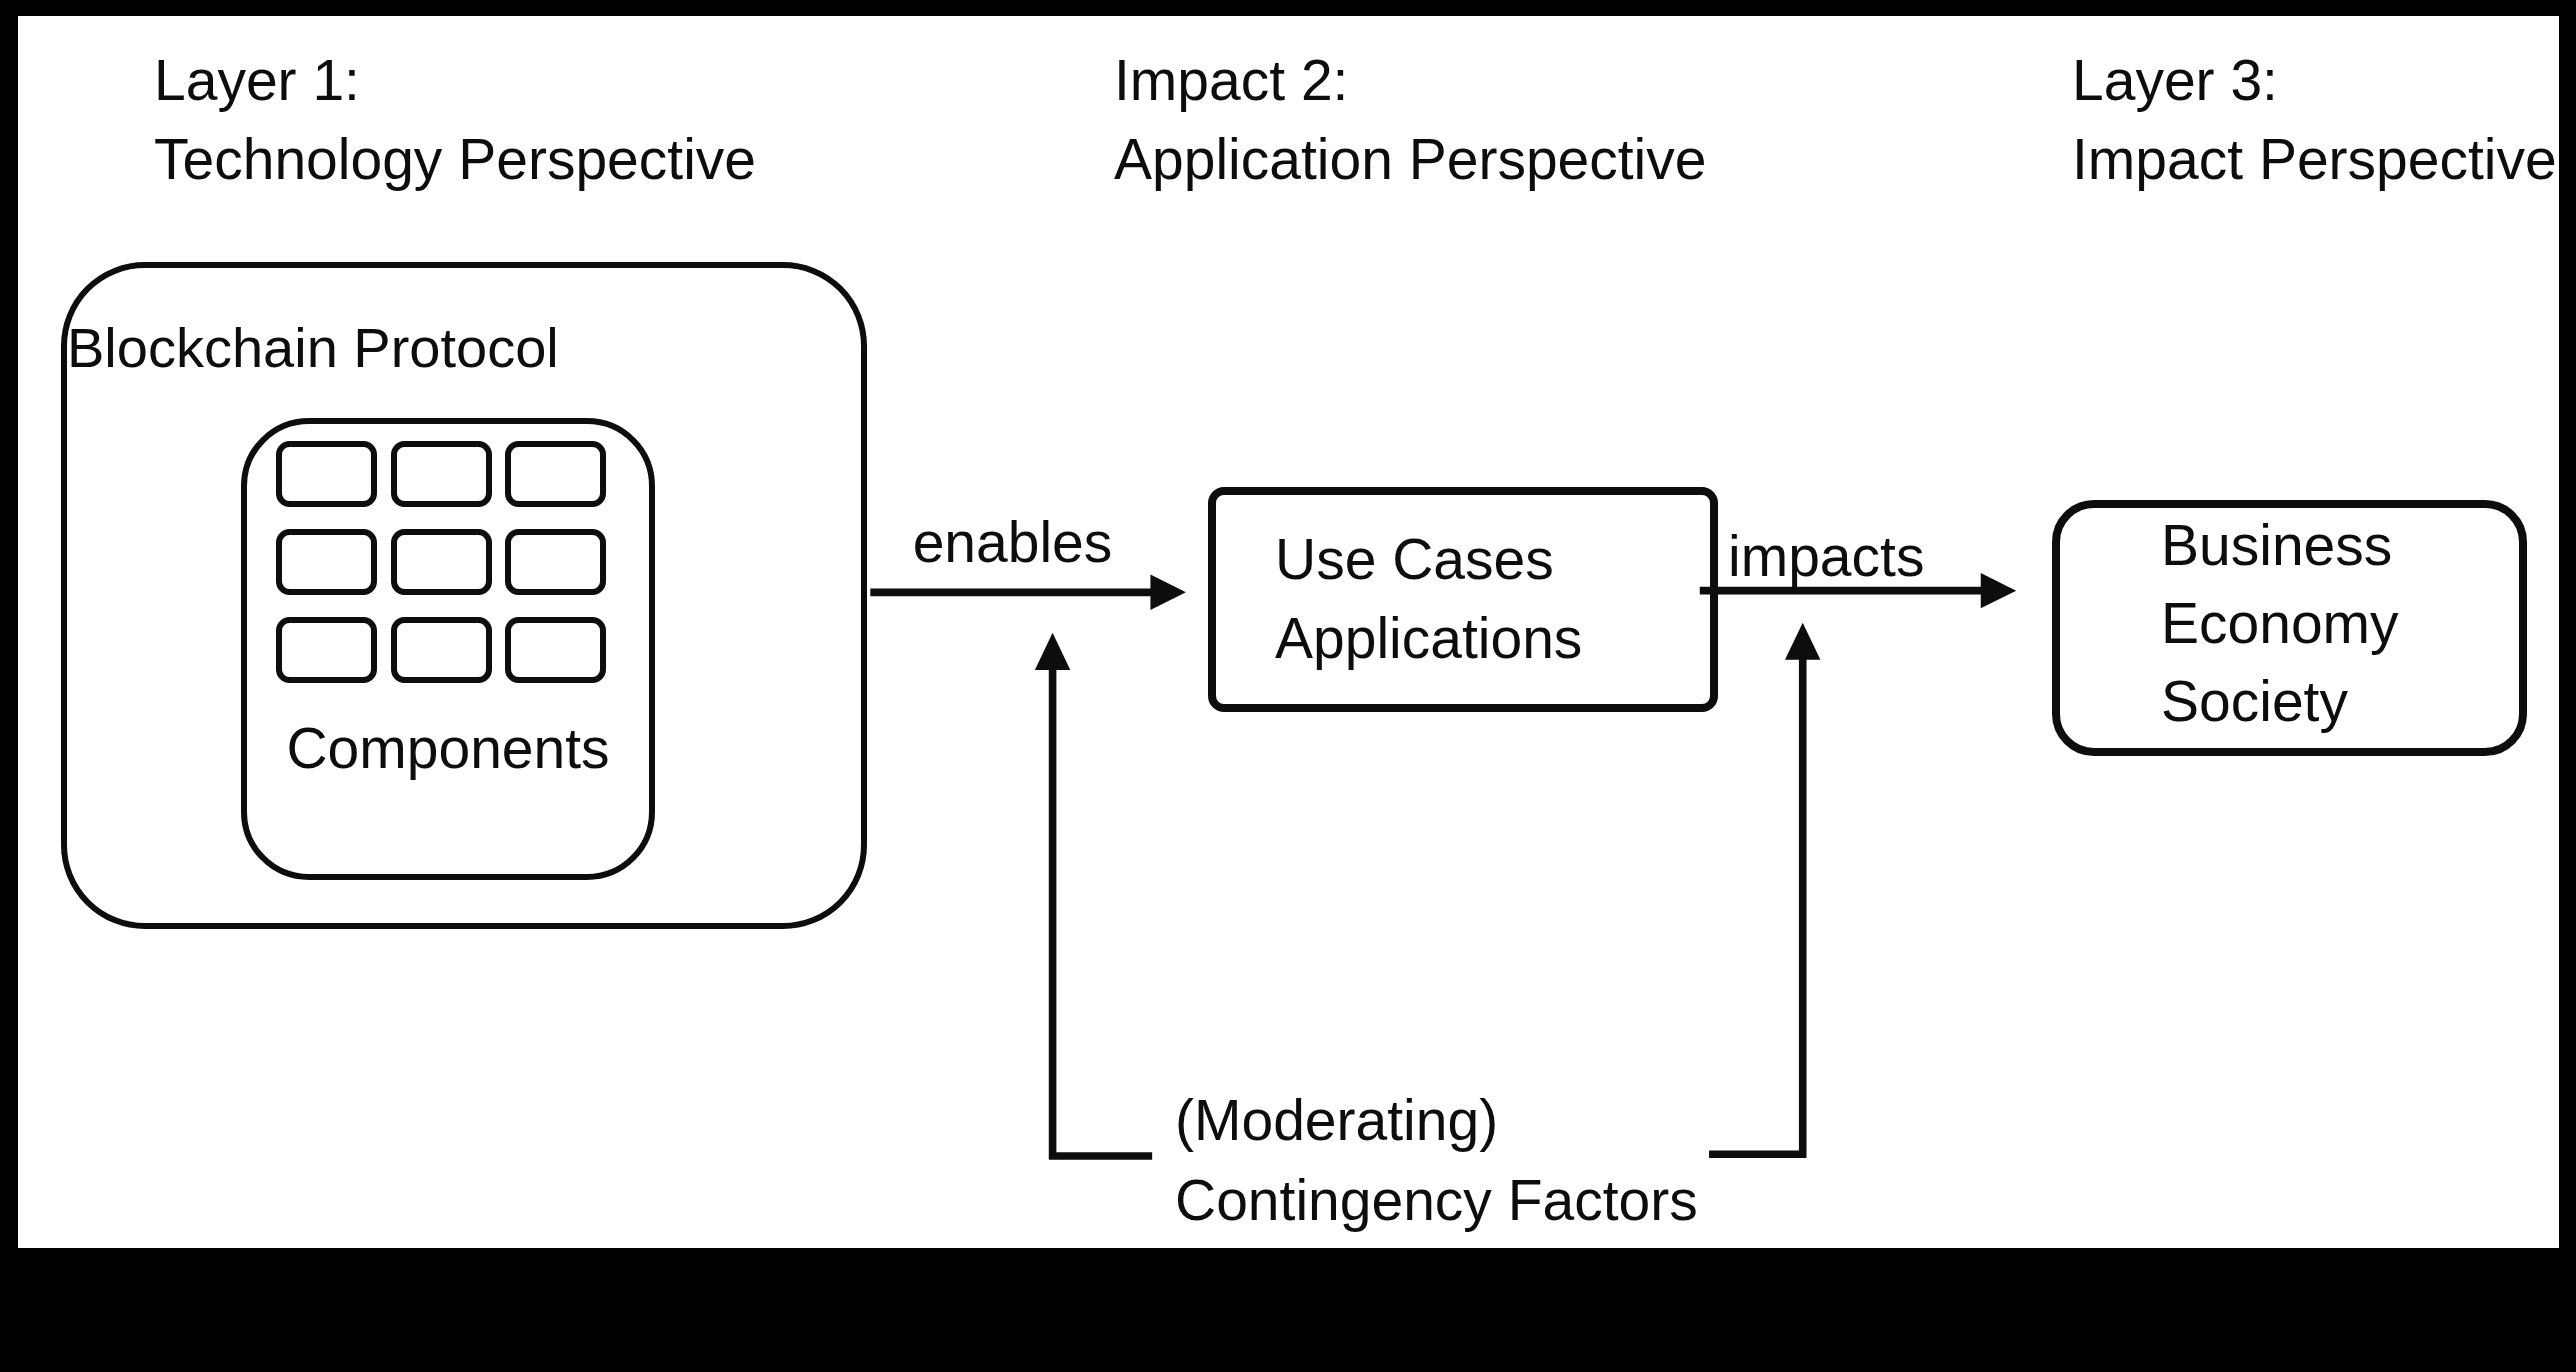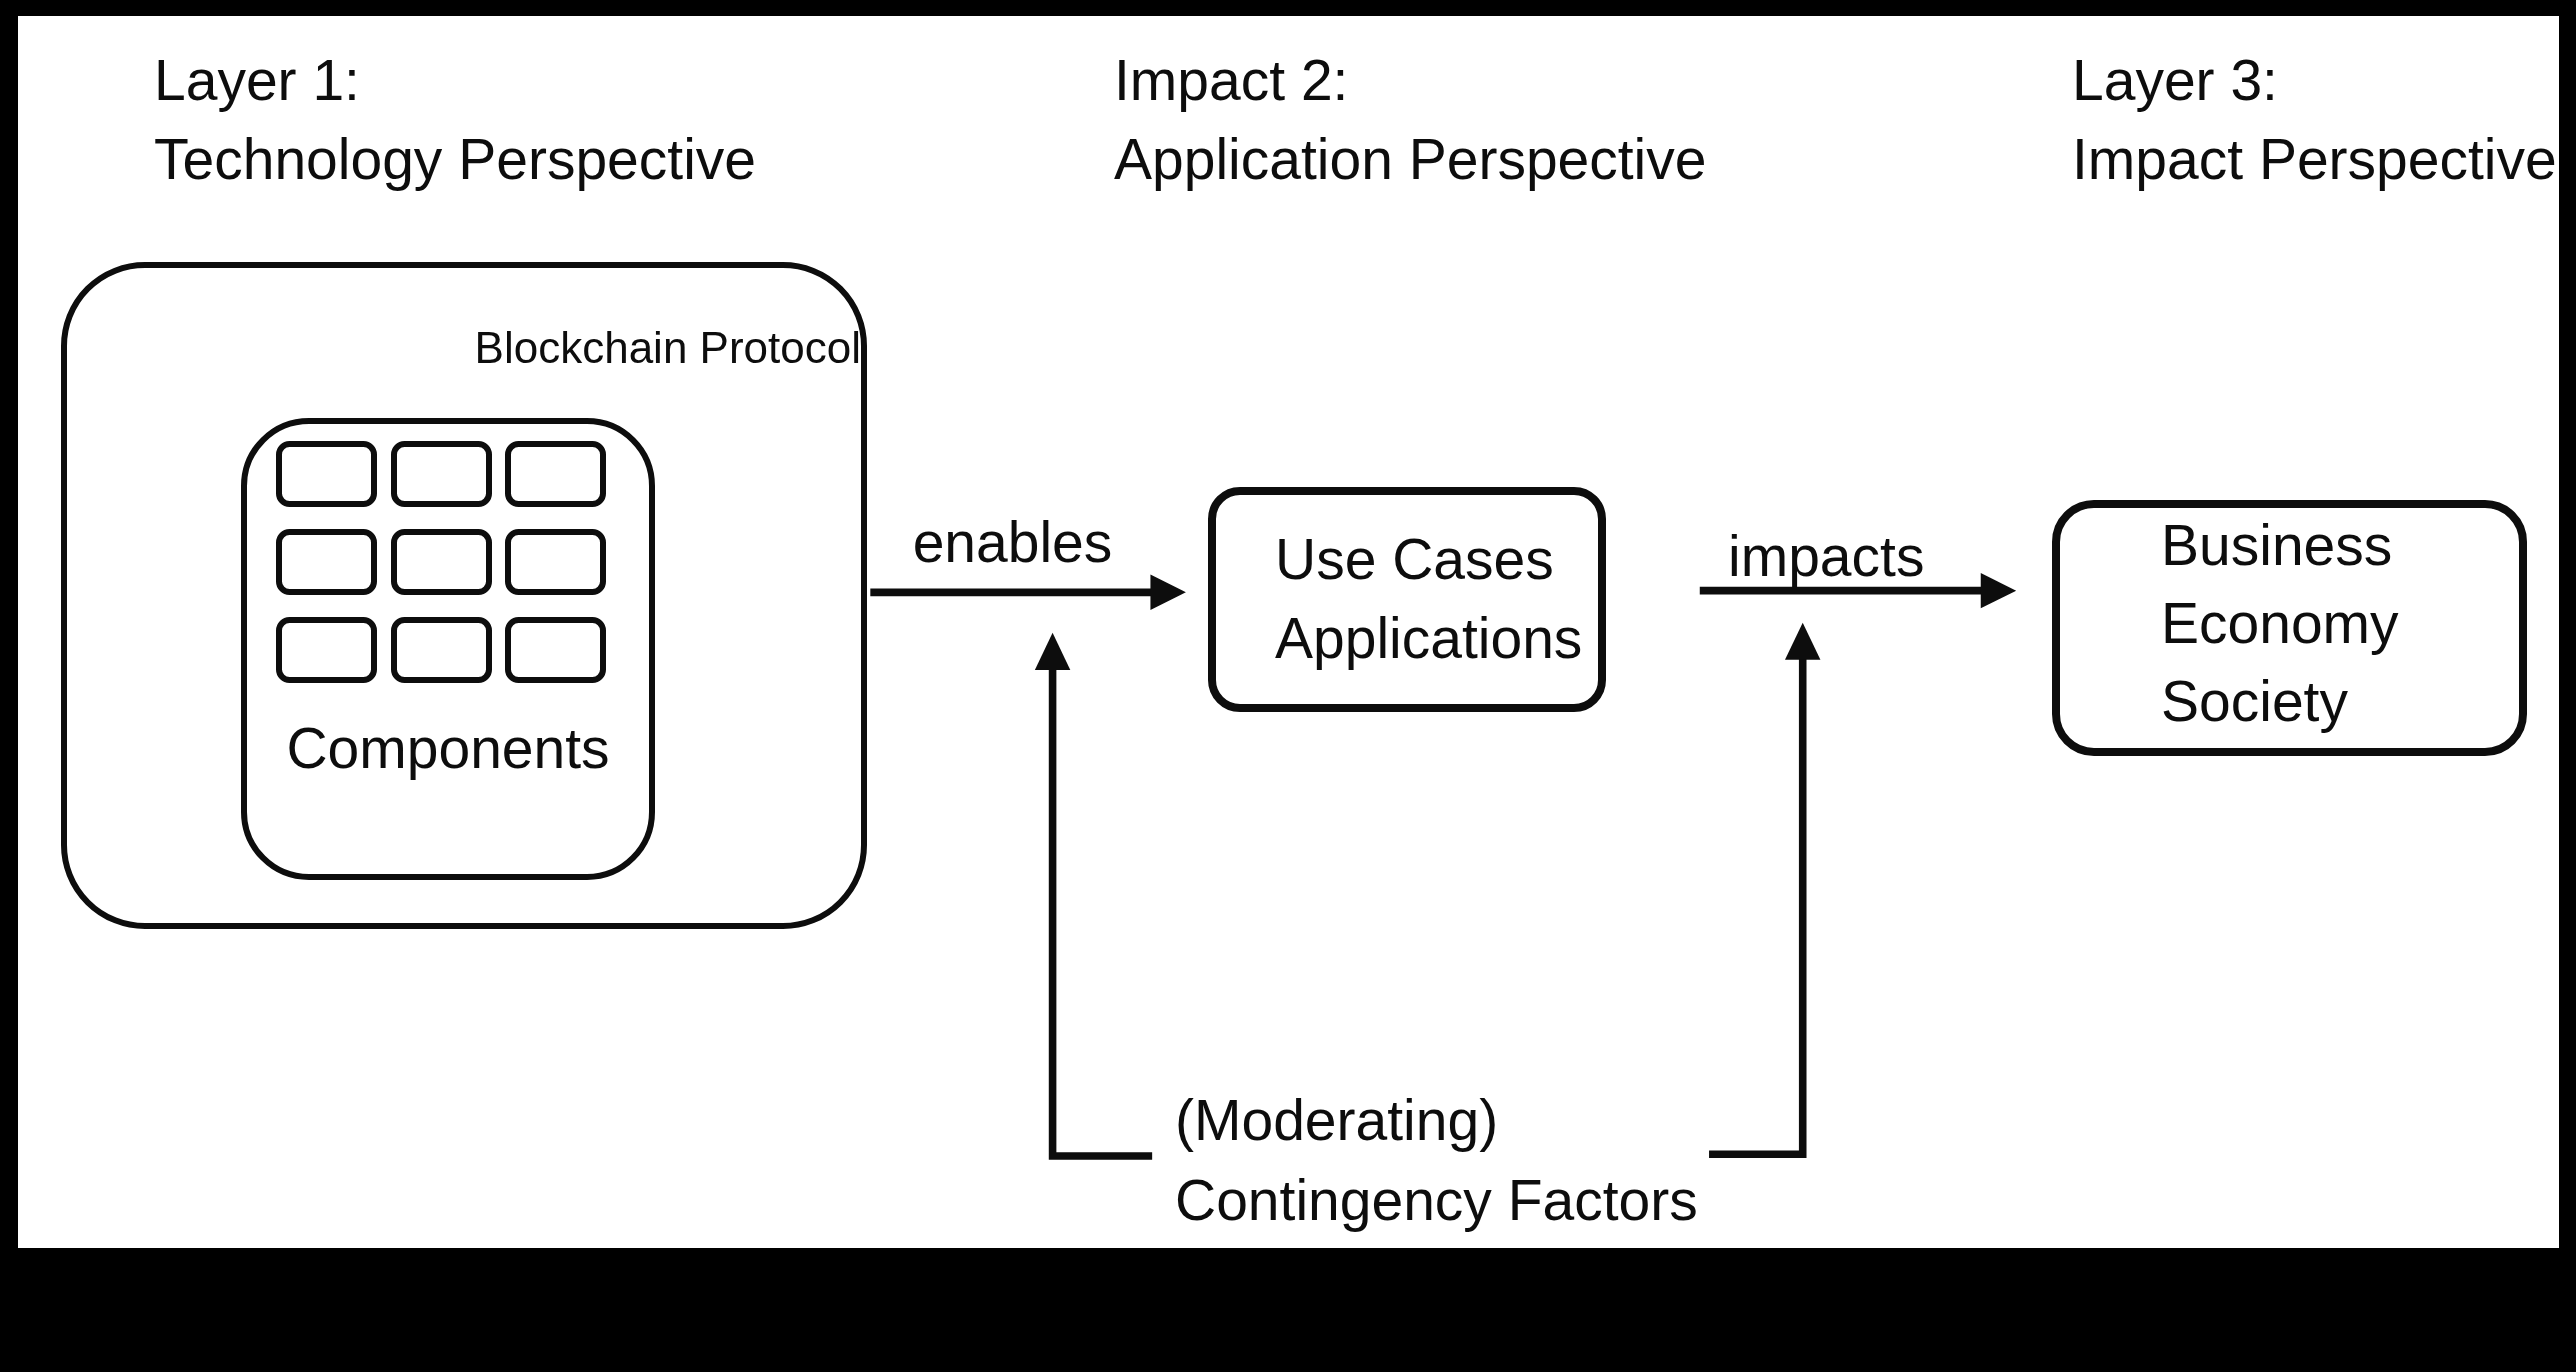--- a/index.html
+++ b/index.html
@@ -18,28 +18,28 @@
   .txt{position:absolute;font-size:57px;line-height:79px;white-space:nowrap;z-index:2;}
   .hdr1{left:154px;top:41px;}
   .hdr2{left:1114px;top:41px;}
   .hdr3{left:2072px;top:41px;}
   .lbl-enables{left:886px;top:503px;width:253px;text-align:center;}
   .lbl-impacts{left:1728px;top:517px;width:253px;}
   .mod-text{left:1175px;top:1080px;line-height:80px;}
   
   .box{position:absolute;box-sizing:border-box;background:#ffffff;z-index:1;}
   .outer-box{left:61px;top:262px;width:806px;height:667px;border:6.8px solid #0d0d0d;border-radius:84px;}
-  .outer-title{position:absolute;left:0;right:0;top:40px;text-align:right;font-size:44px;line-height:79px;}
+  .outer-title{position:absolute;left:0;right:0;top:40px;text-align:left;font-size:56px;line-height:79px;}
   .inner-box{position:absolute;left:174px;top:150px;width:414px;height:462px;border:6.8px solid #0d0d0d;border-radius:68px;box-sizing:border-box;}
   .comp-grid{position:absolute;left:29px;top:17px;display:grid;
     grid-template-columns:repeat(3,101px);grid-template-rows:repeat(3,66px);
     column-gap:13.5px;row-gap:22px;}
   .cell{border:6.8px solid #0d0d0d;border-radius:13.5px;box-sizing:border-box;background:#ffffff;}
   .inner-title{position:absolute;left:0;right:0;top:285px;text-align:center;font-size:57px;line-height:79px;}
-  .usecases{left:1208px;top:487px;width:398px;height:225px;border:8.4px solid #0d0d0d;border-radius:32px;}
+  .usecases{left:1208px;top:487px;width:510px;height:225px;border:8.4px solid #0d0d0d;border-radius:16px;}
   .usecases .box-text{position:absolute;left:59px;top:24.5px;font-size:57px;line-height:79px;white-space:nowrap;}
   .business{left:2052px;top:500px;width:475px;height:256px;border:8.4px solid #0d0d0d;border-radius:42px;}
   .business .box-text{position:absolute;left:101px;top:-1.7px;font-size:57px;line-height:78px;white-space:nowrap;}
   
   .arrows{position:absolute;left:0;top:0;width:2576px;height:1372px;z-index:3;pointer-events:none;}
   .arrows line,.arrows polyline{stroke:#0d0d0d;stroke-width:9;fill:none;}
   .arrows polygon{fill:#0d0d0d;stroke:none;}
 </style>
 </head>
 <body>

